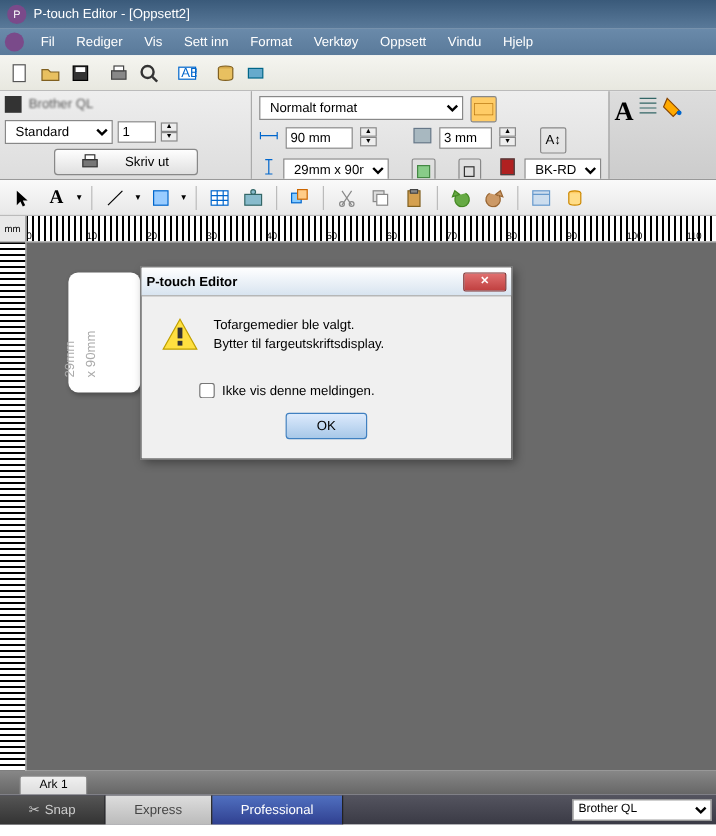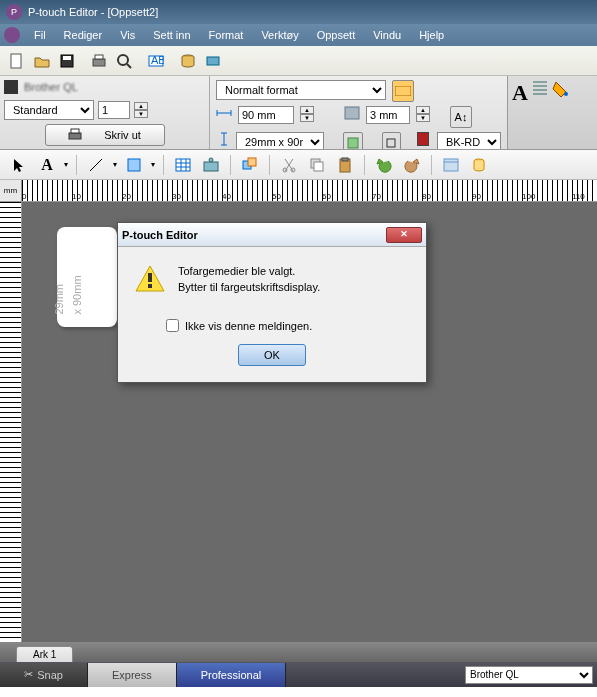--- a/index.html
+++ b/index.html
@@ -61,21 +61,21 @@
   
   .tabs { height:20px; background:linear-gradient(#888,#666); display:flex;align-items:flex-end;padding-left:16px;}
   .tab { background:linear-gradient(#f0f0f0,#ddd); padding:2px 16px; border:1px solid #888; border-bottom:none; border-radius:3px 3px 0 0; font-size:10px;}
   
   .statusbar { height:25px; background:linear-gradient(#555560,#3a3a45); display:flex; align-items:center; color:#fff;}
   .mode-btn { height:24px; padding:0 24px; display:flex;align-items:center; border-right:1px solid #222;cursor:pointer;}
   .mode-snap { background:linear-gradient(#555,#333); color:#ccc;}
   .mode-exp { background:linear-gradient(#ddd,#bbb); color:#444;}
   .mode-pro { background:linear-gradient(#5070c0,#304090); color:#fff;}
   .printer-combo { margin-left:auto; margin-right:4px;}
-  .printer-combo select{height:18px;border:1px solid #888;background:#fff;font-size:10px;width:128px;}
+  .printer-combo select{height:18px;border:1px solid #888;background:#fff;font-size:10px;width:116px;}
   
   svg { display:block;}
 </style>
 </head>
 <body>
 
 <div class="titlebar">
   <div class="icon">P</div>
   <span>P-touch Editor - [Oppsett2]</span>
 </div>

